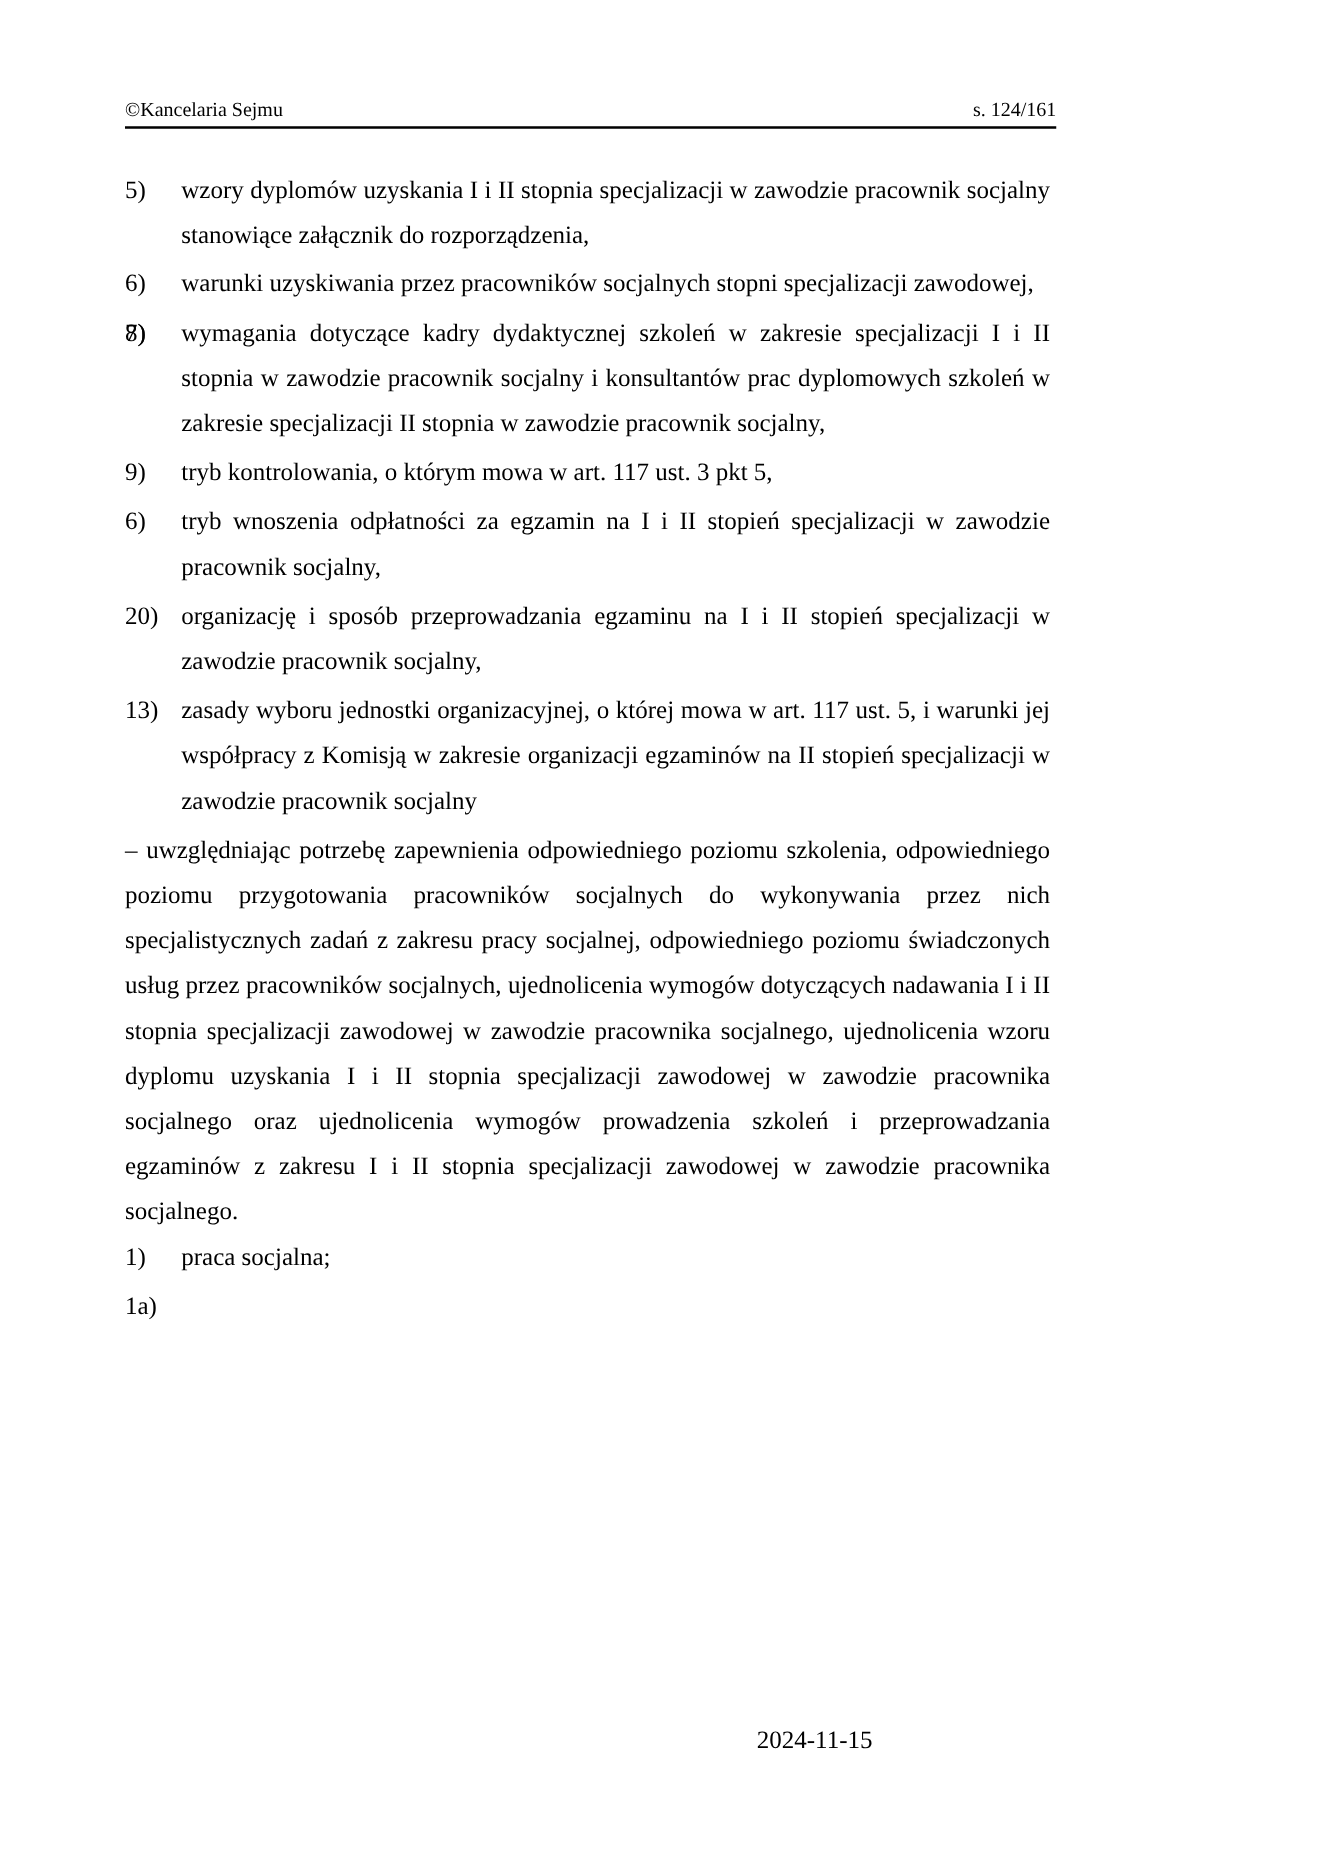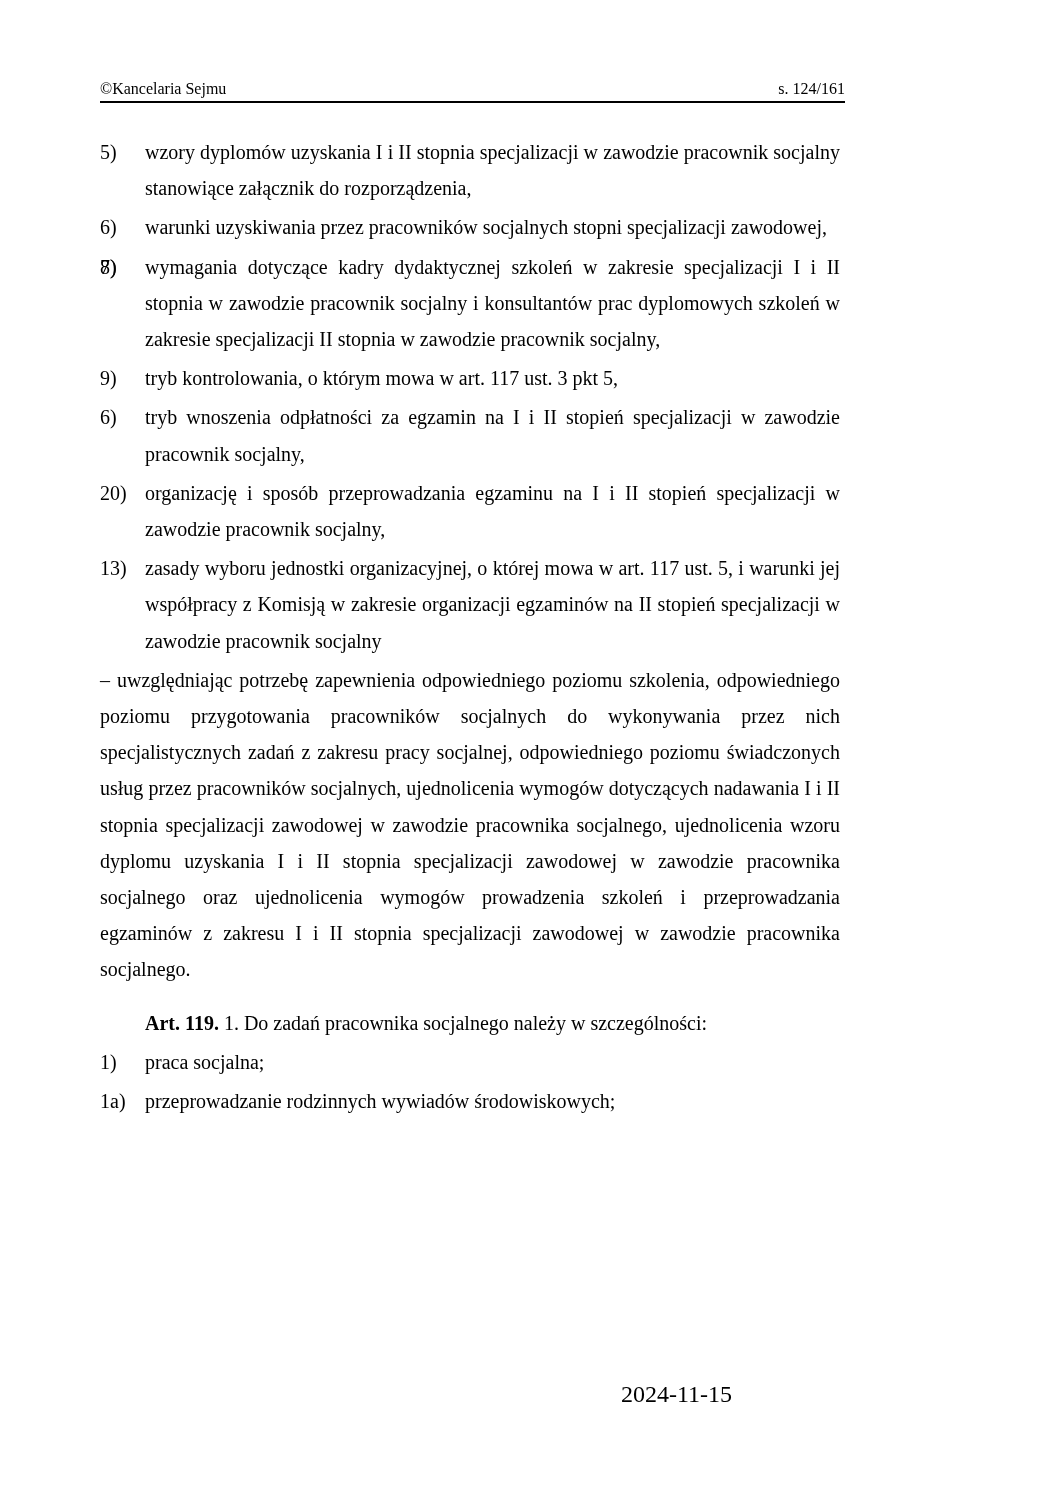--- a/index.html
+++ b/index.html
@@ -8,21 +8,20 @@
     background: #ffffff;
   }
   .page {
     position: relative;
     width: 916px;
     height: 1497px;
     background: #ffffff;
     color: #000000;
     font-family: "Liberation Serif", "DejaVu Serif", serif;
     overflow: hidden;
-    padding-left: 34px;
   }
   .header {
     position: absolute;
     top: 80px;
     left: 100px;
     width: 745px;
     display: flex;
     justify-content: space-between;
     align-items: flex-end;
     font-size: 16px;
@@ -57,21 +56,21 @@
     text-align: justify;
     text-indent: 45px;
   }
   .art-label {
     font-weight: bold;
   }
   .footer {
     position: absolute;
     top: 1381px;
     right: 218px;
-    font-size: 24px;
+    font-size: 20px;
   }
 </style>
 </head>
 <body>
 
 <div class="page">
 
   <div class="header">
     <span>©Kancelaria Sejmu</span>
     <span>s. 124/161</span>
@@ -99,26 +98,25 @@
     </div>
     <div class="li">
       <span class="li-num">20)</span><span>organizację i sposób przeprowadzania egzaminu na I i II stopień specjalizacji w zawodzie pracownik socjalny,</span>
     </div>
     <div class="li">
       <span class="li-num">13)</span><span>zasady wyboru jednostki organizacyjnej, o której mowa w art. 117 ust. 5, i warunki jej współpracy z Komisją w zakresie organizacji egzaminów na II stopień specjalizacji w zawodzie pracownik socjalny</span>
     </div>
 
     <p class="dash-par">– uwzględniając potrzebę zapewnienia odpowiedniego poziomu szkolenia, odpowiedniego poziomu przygotowania pracowników socjalnych do wykonywania przez nich specjalistycznych zadań z zakresu pracy socjalnej, odpowiedniego poziomu świadczonych usług przez pracowników socjalnych, ujednolicenia wymogów dotyczących nadawania I i II stopnia specjalizacji zawodowej w zawodzie pracownika socjalnego, ujednolicenia wzoru dyplomu uzyskania I i II stopnia specjalizacji zawodowej w zawodzie pracownika socjalnego oraz ujednolicenia wymogów prowadzenia szkoleń i przeprowadzania egzaminów z zakresu I i II stopnia specjalizacji zawodowej w zawodzie pracownika socjalnego.</p>
 
-    <p class="art-par"><span class="art-label">Art. 119.</span><span> 1. Do zadań pracownika socjalnego należy w szczególności:</span></p>
 
     <div class="li">
       <span class="li-num">1)</span><span>praca socjalna;</span>
     </div>
     <div class="li">
-      <span class="li-num">1a)</span><span>przeprowadzanie rodzinnych wywiadów środowiskowych;</span>
+      <span class="li-num">1a)</span>
     </div>
 
   </div>
 
   <div class="footer">2024-11-15</div>
 
 </div>
 
 </body></html>

